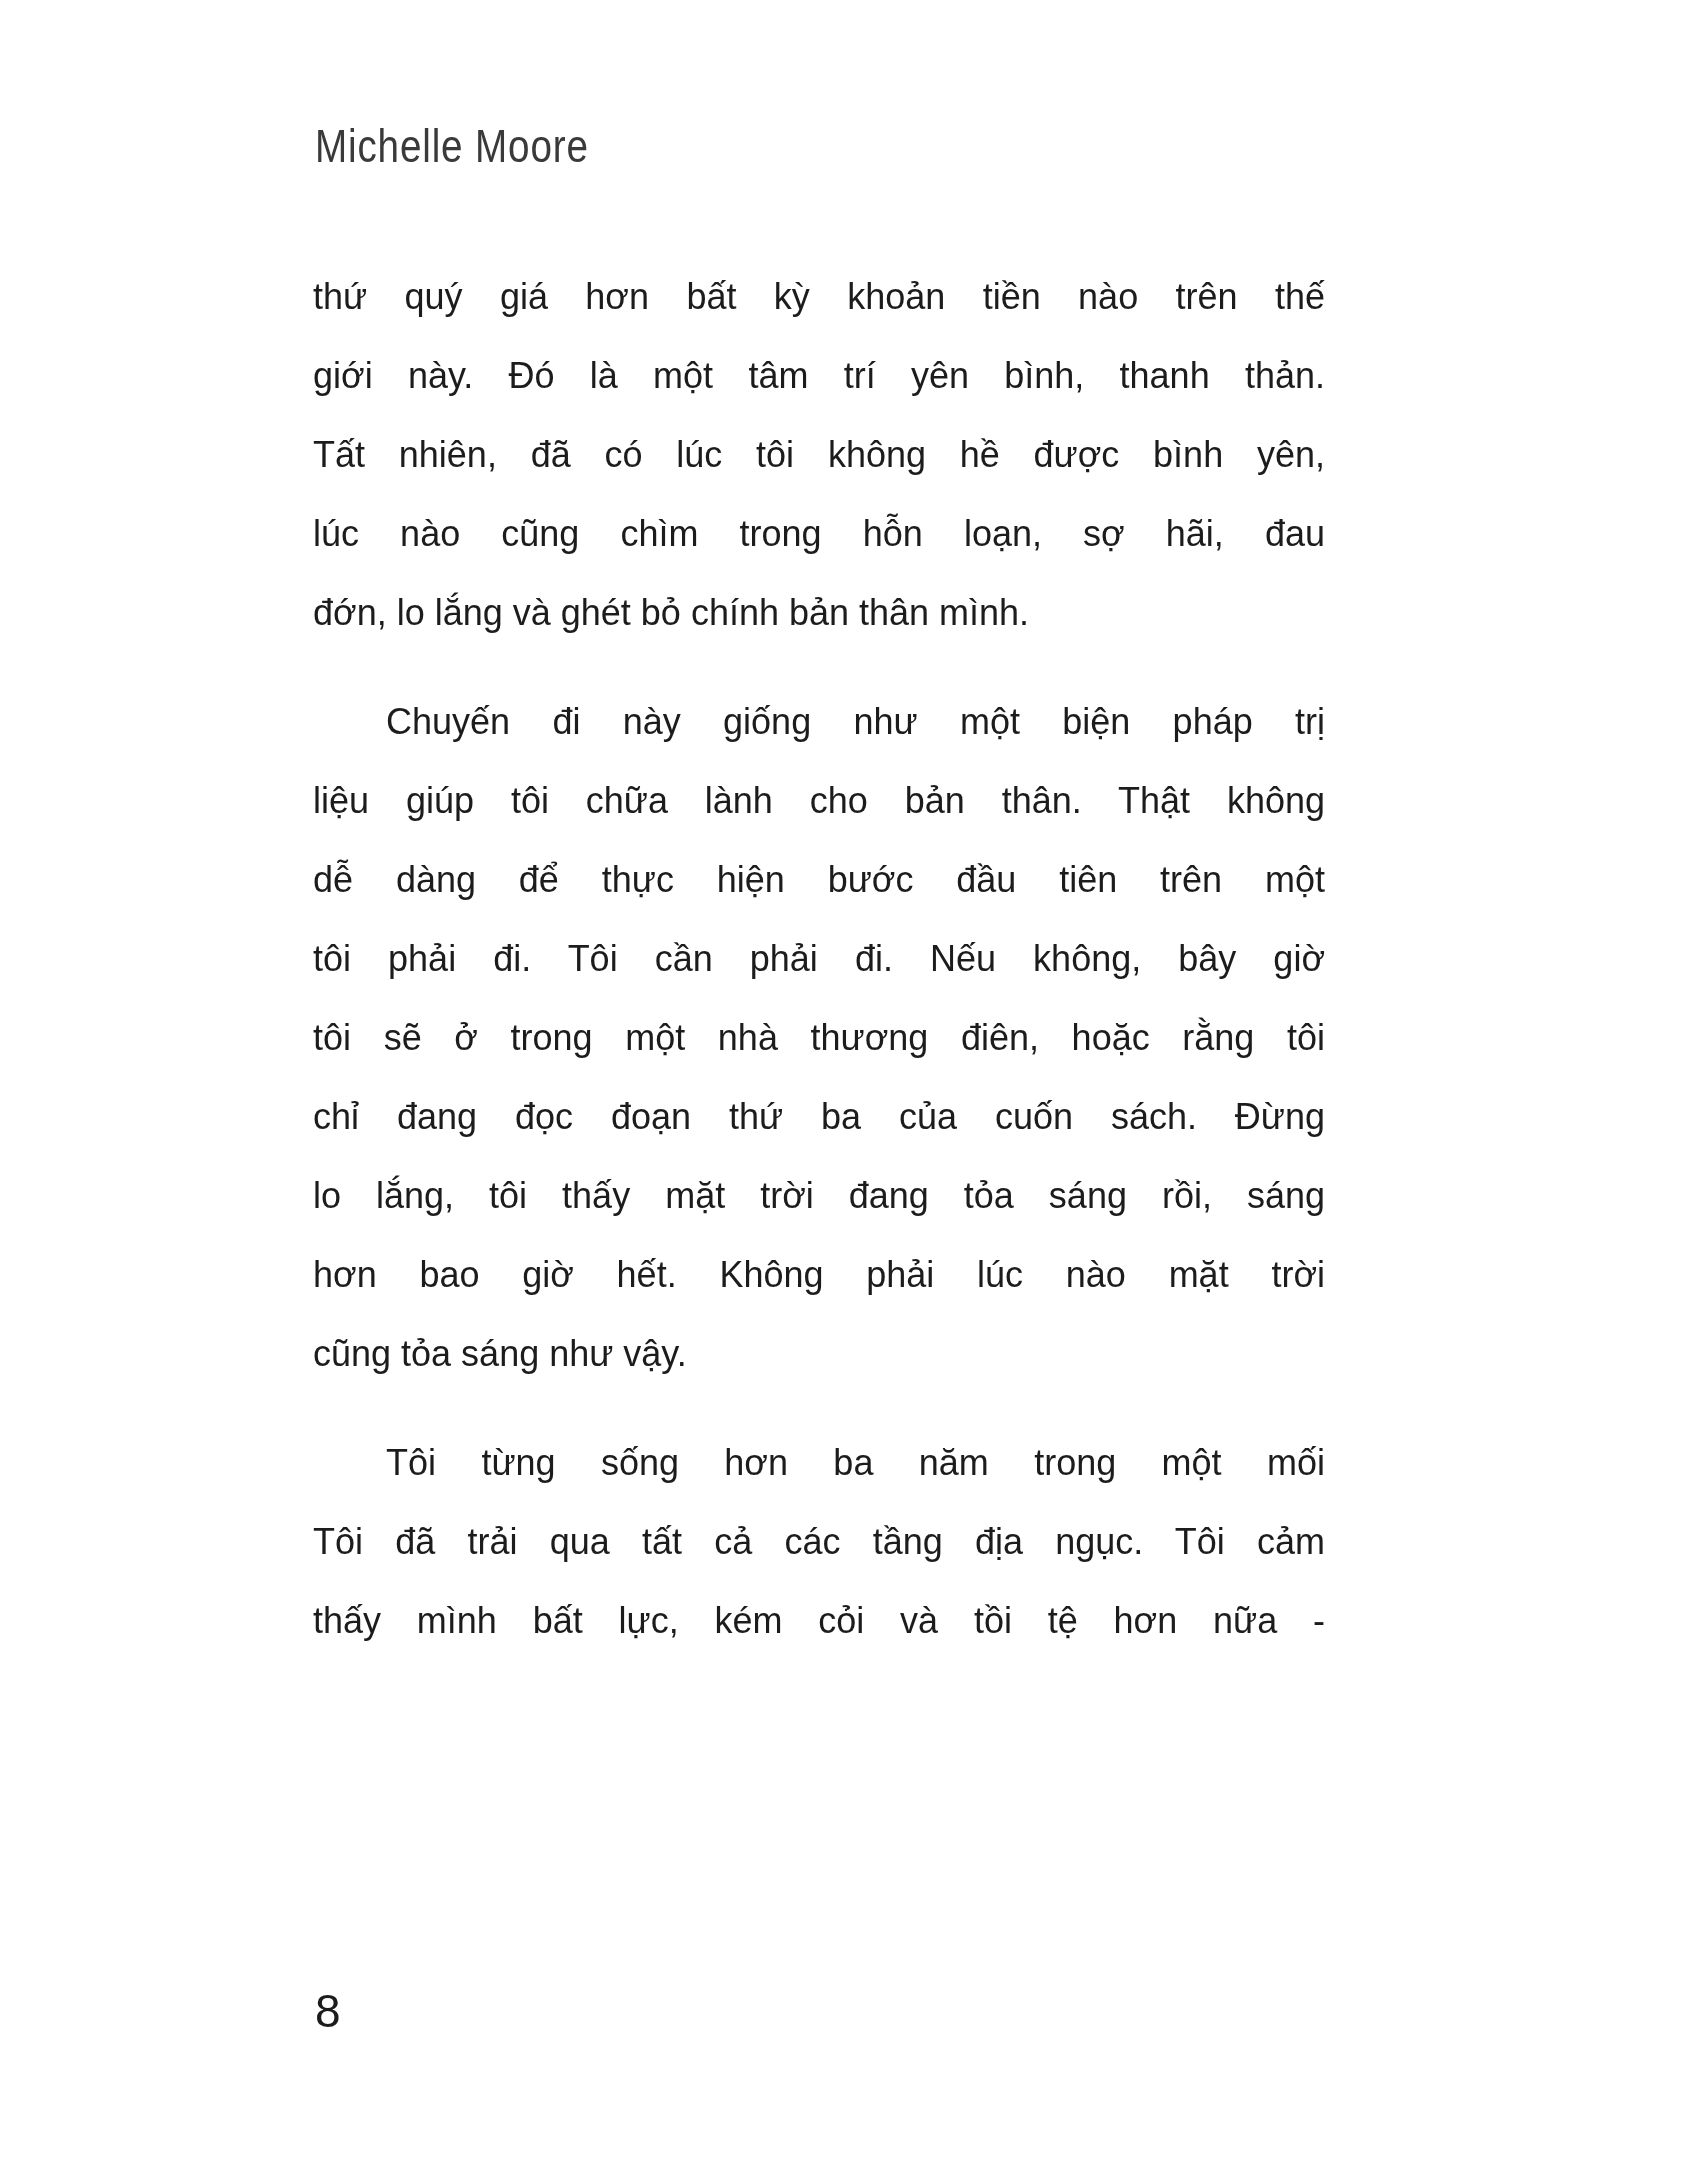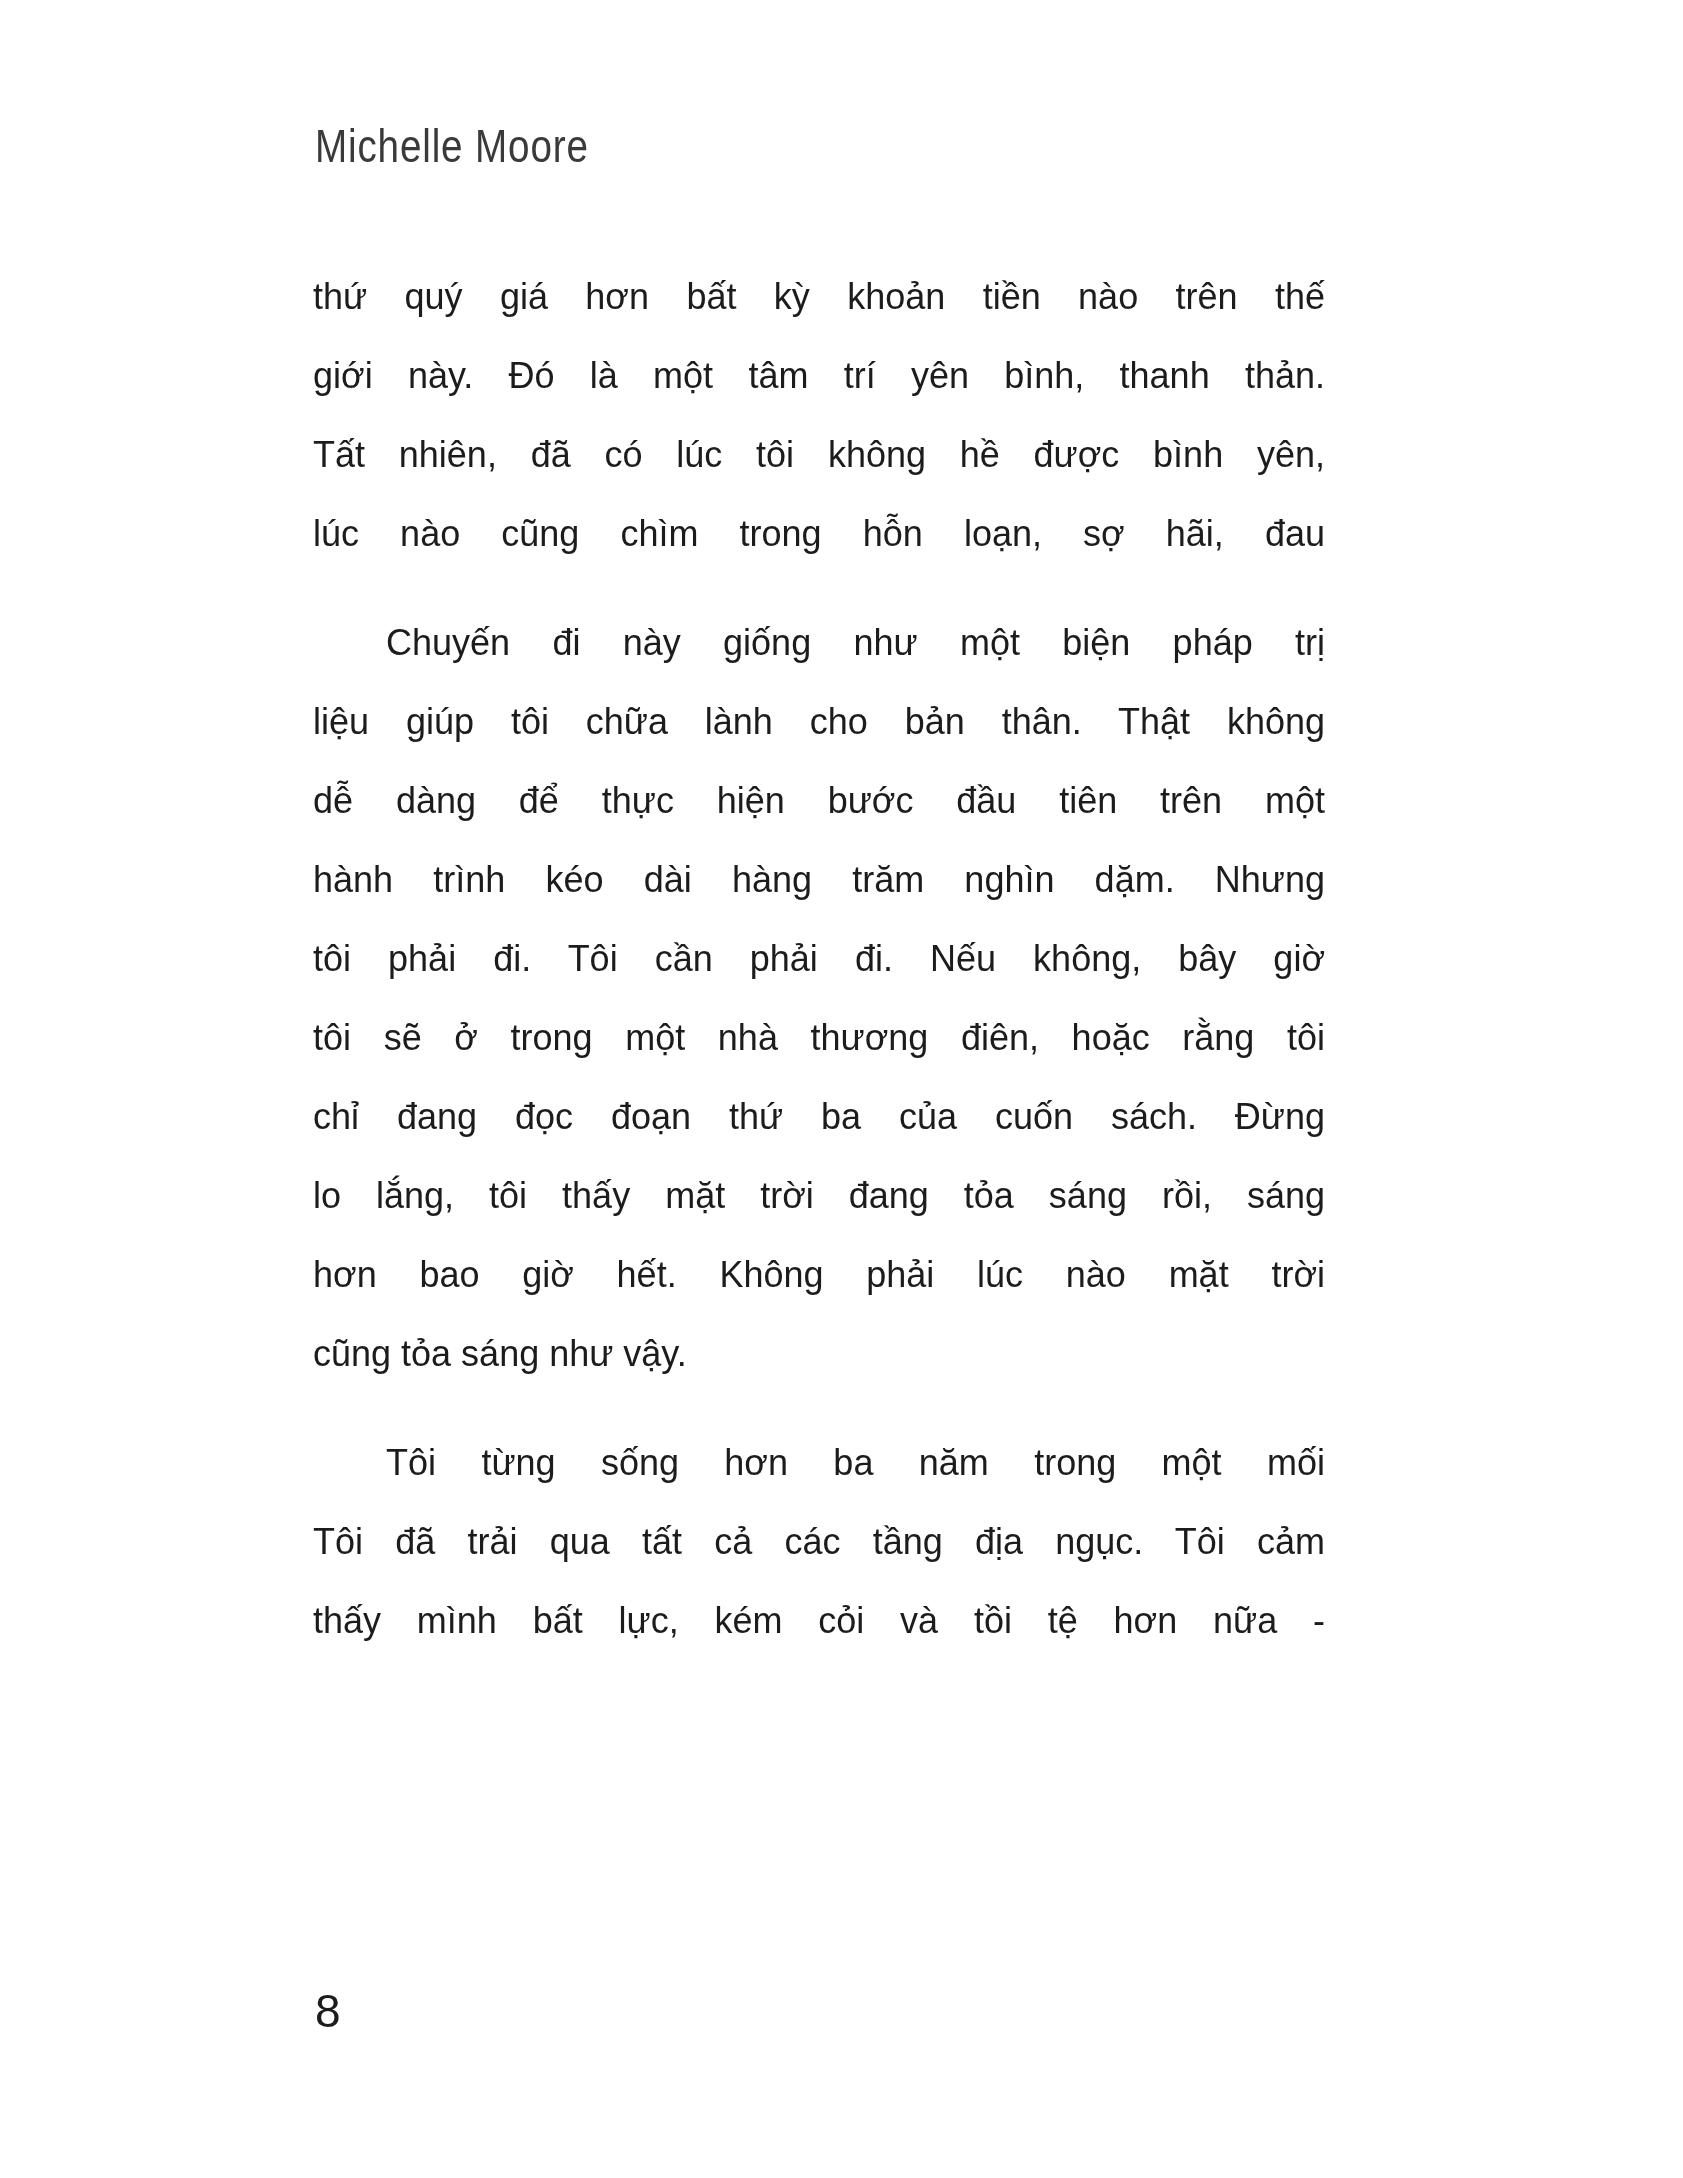--- a/index.html
+++ b/index.html
@@ -69,27 +69,27 @@
 
   <div class="running-header">Michelle Moore</div>
 
   <div class="text-block">
 
     <div class="paragraph">
       <div class="line">thứ quý giá hơn bất kỳ khoản tiền nào trên thế</div>
       <div class="line">giới này. Đó là một tâm trí yên bình, thanh thản.</div>
       <div class="line">Tất nhiên, đã có lúc tôi không hề được bình yên,</div>
       <div class="line">lúc nào cũng chìm trong hỗn loạn, sợ hãi, đau</div>
+      <div class="line para-end">đớn, lo lắng và ghét bỏ chính bản thân mình.</div>
     </div>
 
     <div class="paragraph">
       <div class="line indent">Chuyến đi này giống như một biện pháp trị</div>
       <div class="line">liệu giúp tôi chữa lành cho bản thân. Thật không</div>
       <div class="line">dễ dàng để thực hiện bước đầu tiên trên một</div>
-      <div class="line">hành trình kéo dài hàng trăm nghìn dặm. Nhưng</div>
       <div class="line">tôi phải đi. Tôi cần phải đi. Nếu không, bây giờ</div>
       <div class="line">tôi sẽ ở trong một nhà thương điên, hoặc rằng tôi</div>
       <div class="line">chỉ đang đọc đoạn thứ ba của cuốn sách. Đừng</div>
       <div class="line">lo lắng, tôi thấy mặt trời đang tỏa sáng rồi, sáng</div>
       <div class="line">hơn bao giờ hết. Không phải lúc nào mặt trời</div>
       <div class="line para-end">cũng tỏa sáng như vậy.</div>
     </div>
 
     <div class="paragraph">
       <div class="line indent">Tôi từng sống hơn ba năm trong một mối</div>

